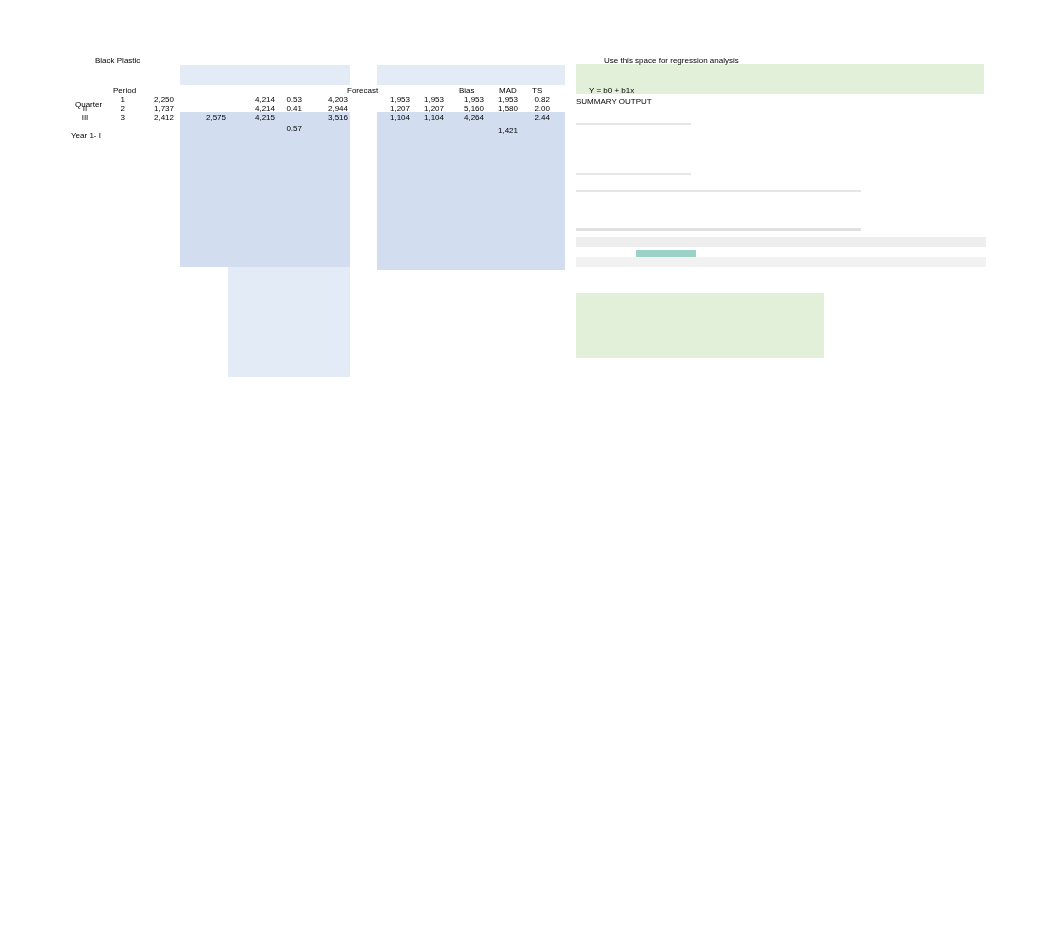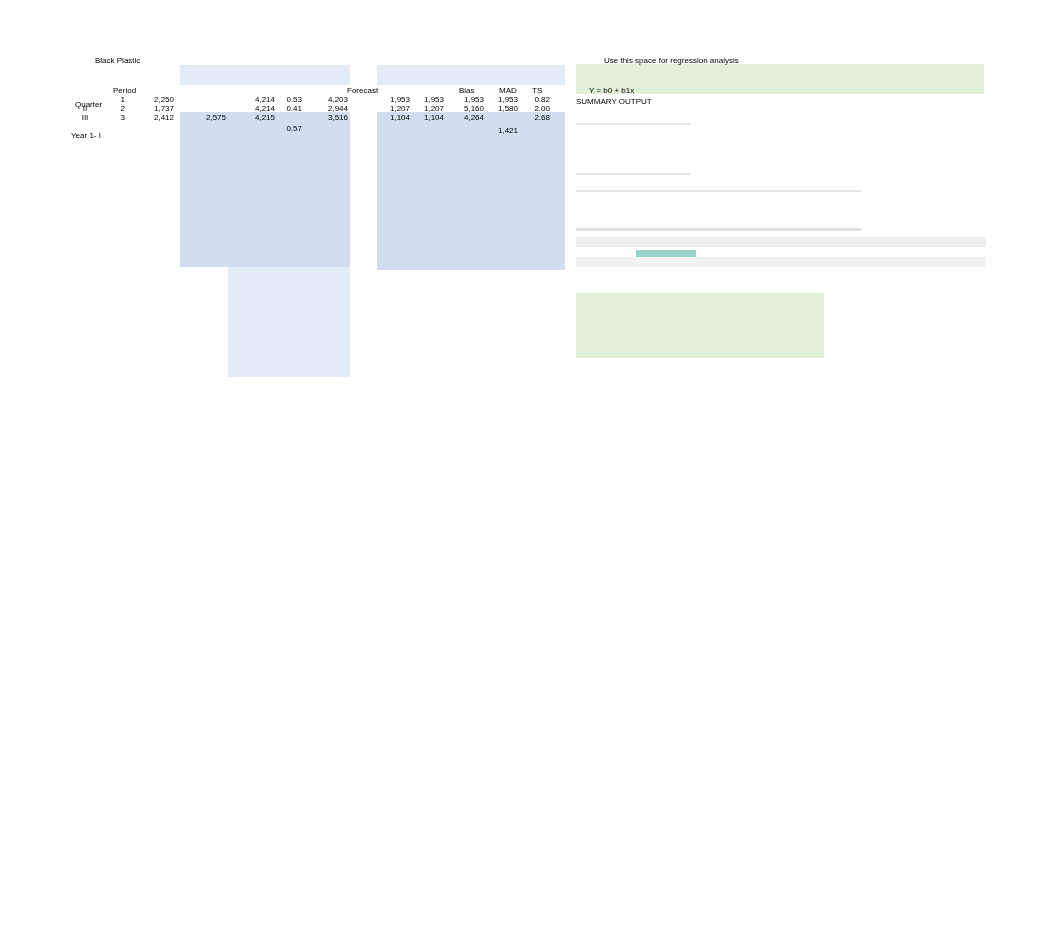--- a/index.html
+++ b/index.html
@@ -123,15 +123,15 @@
   <div class="cell right" style="left:378px; top:104px; width:32px;">1,207</div>
   <div class="cell right" style="left:412px; top:104px; width:32px;">1,207</div>
   <div class="cell right" style="left:452px; top:104px; width:32px;">5,160</div>
   <div class="cell right" style="left:486px; top:104px; width:32px;">1,580</div>
   <div class="cell right" style="left:523px; top:104px; width:27px;">2.00</div>
 
   <div class="cell right" style="left:378px; top:113px; width:32px;">1,104</div>
   <div class="cell right" style="left:412px; top:113px; width:32px;">1,104</div>
   <div class="cell right" style="left:452px; top:113px; width:32px;">4,264</div>
   <div class="cell right" style="left:486px; top:126px; width:32px;">1,421</div>
-  <div class="cell right" style="left:523px; top:113px; width:27px;">2.68</div>
+  <div class="cell right" style="left:523px; top:113px; width:27px;">2.44</div>
 
 </div>
 
 </body></html>

